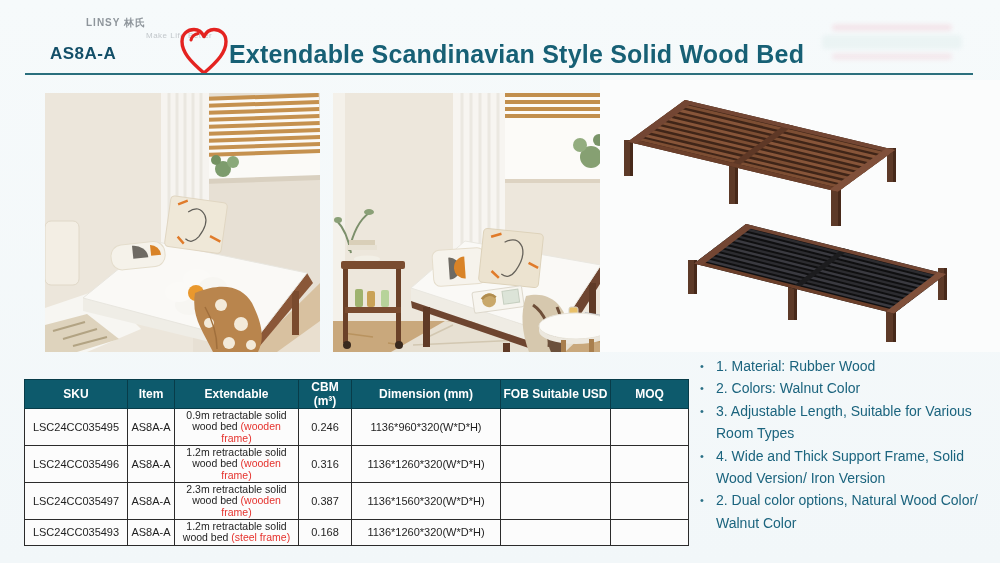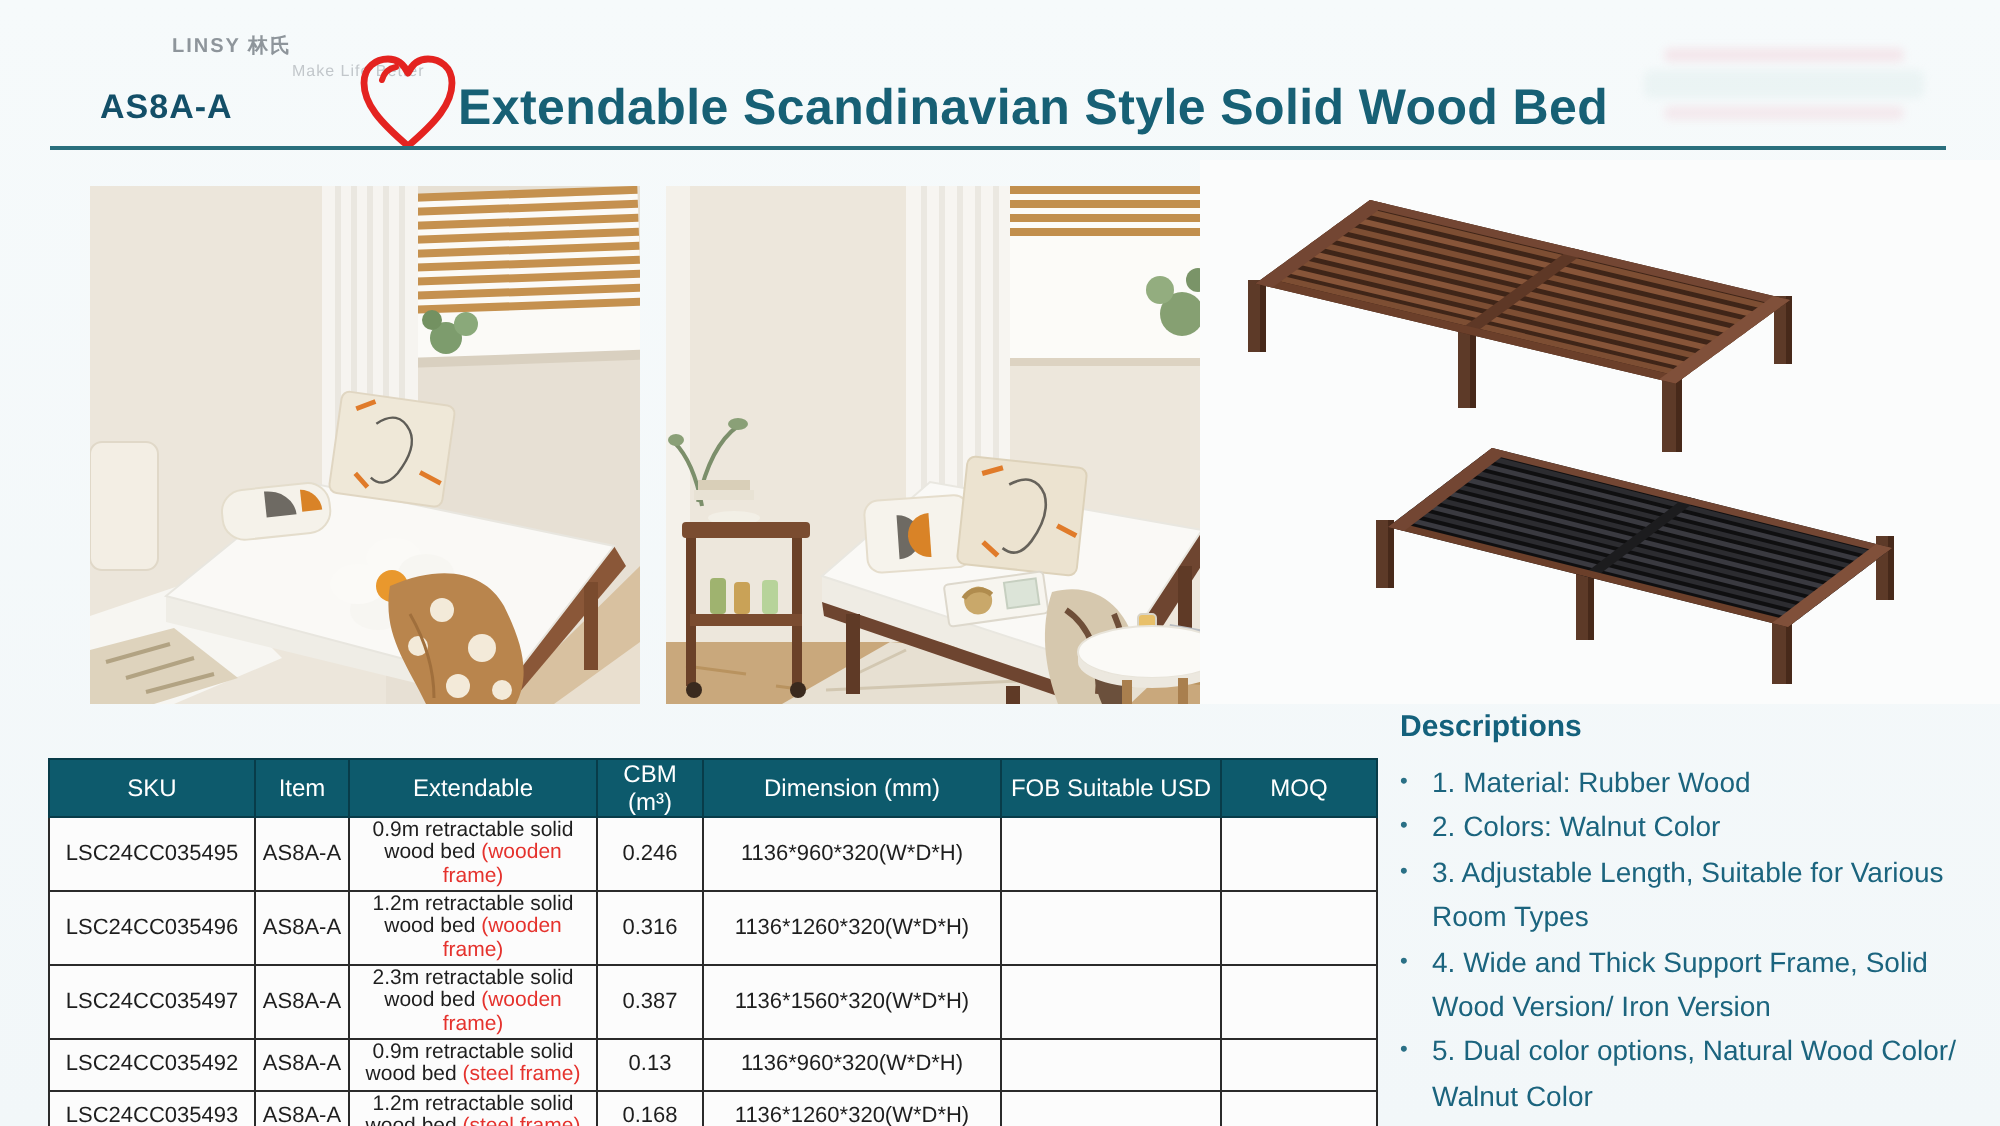--- a/index.html
+++ b/index.html
@@ -34,21 +34,21 @@
   .photo { position:absolute; top:93px; width:275px; height:259px; overflow:hidden; }
   .photo1 { left:45px; } .photo2 { left:333px; }
   .renders { position:absolute; left:600px; top:80px; width:400px; height:272px;
              background:#fbfcfc; }
   .render1 { position:absolute; left:10px; top:16px; }
   .render2 { position:absolute; left:76px; top:140px; }
   
   .spec-table { position:absolute; left:24px; top:379px; border-collapse:collapse;
                 table-layout:fixed; }
   .spec-table th {
-    background:#0d5a6c; color:#fff; font-size:12px; font-weight:400;
+    background:#0d5a6c; color:#fff; font-size:12px; font-weight:700;
     border:1px solid #083c49; height:23px; padding:0 2px;margin-top:30px;
   }
   .spec-table td {
     background:#fcfcfc; color:#1e1e1e; font-size:11px; text-align:center;
     border:1px solid #2b2b2b; height:24px; padding:0 2px;
   }
   .spec-table td.desc { font-size:10.5px; line-height:1.08; padding:1px 2px; }
   .red { color:#e5322d; }
   .c-sku{width:103px} .c-item{width:47px} .c-desc{width:124px} .c-cbm{width:53px}
   .c-dim{width:149px} .c-fob{width:110px} .c-moq{width:78px}
@@ -378,60 +378,50 @@
       <tr>
         <td>LSC24CC035497</td>
         <td>AS8A-A</td>
         <td class="desc"><span>2.3m retractable solid wood bed </span><span class="red">(wooden frame)</span></td>
         <td>0.387</td>
         <td>1136*1560*320(W*D*H)</td>
         <td></td>
         <td></td>
       </tr>
       <tr>
-        <td>LSC24CC035492</td>
-        <td>AS8A-A</td>
-        <td class="desc"><span>0.9m retractable solid wood bed </span><span class="red">(steel frame)</span></td>
-        <td>0.13</td>
-        <td>1136*960*320(W*D*H)</td>
-        <td></td>
-        <td></td>
-      </tr>
-      <tr>
         <td>LSC24CC035493</td>
         <td>AS8A-A</td>
         <td class="desc"><span>1.2m retractable solid wood bed </span><span class="red">(steel frame)</span></td>
         <td>0.168</td>
         <td>1136*1260*320(W*D*H)</td>
         <td></td>
         <td></td>
       </tr>
 
     </tbody>
   </table>
 
   <aside class="desc-panel">
-    <h2 class="desc-title">Descriptions</h2>
     <ul class="desc-list">
       <li>
           <span class="bullet">•</span>
           <span class="desc-text">1. Material:   Rubber Wood</span>
         </li>
       <li>
           <span class="bullet">•</span>
           <span class="desc-text">2. Colors:   Walnut Color</span>
         </li>
       <li>
           <span class="bullet">•</span>
           <span class="desc-text">3. Adjustable Length, Suitable for Various Room Types</span>
         </li>
       <li>
           <span class="bullet">•</span>
           <span class="desc-text">4. Wide and Thick Support Frame, Solid Wood Version/ Iron Version</span>
         </li>
       <li>
           <span class="bullet">•</span>
-          <span class="desc-text">5. Dual color options, Natural Wood Color/ Walnut Color</span>
+          <span class="desc-text">2. Dual color options, Natural Wood Color/ Walnut Color</span>
         </li>
     </ul>
   </aside>
 
 </div>
 
 </body></html>

